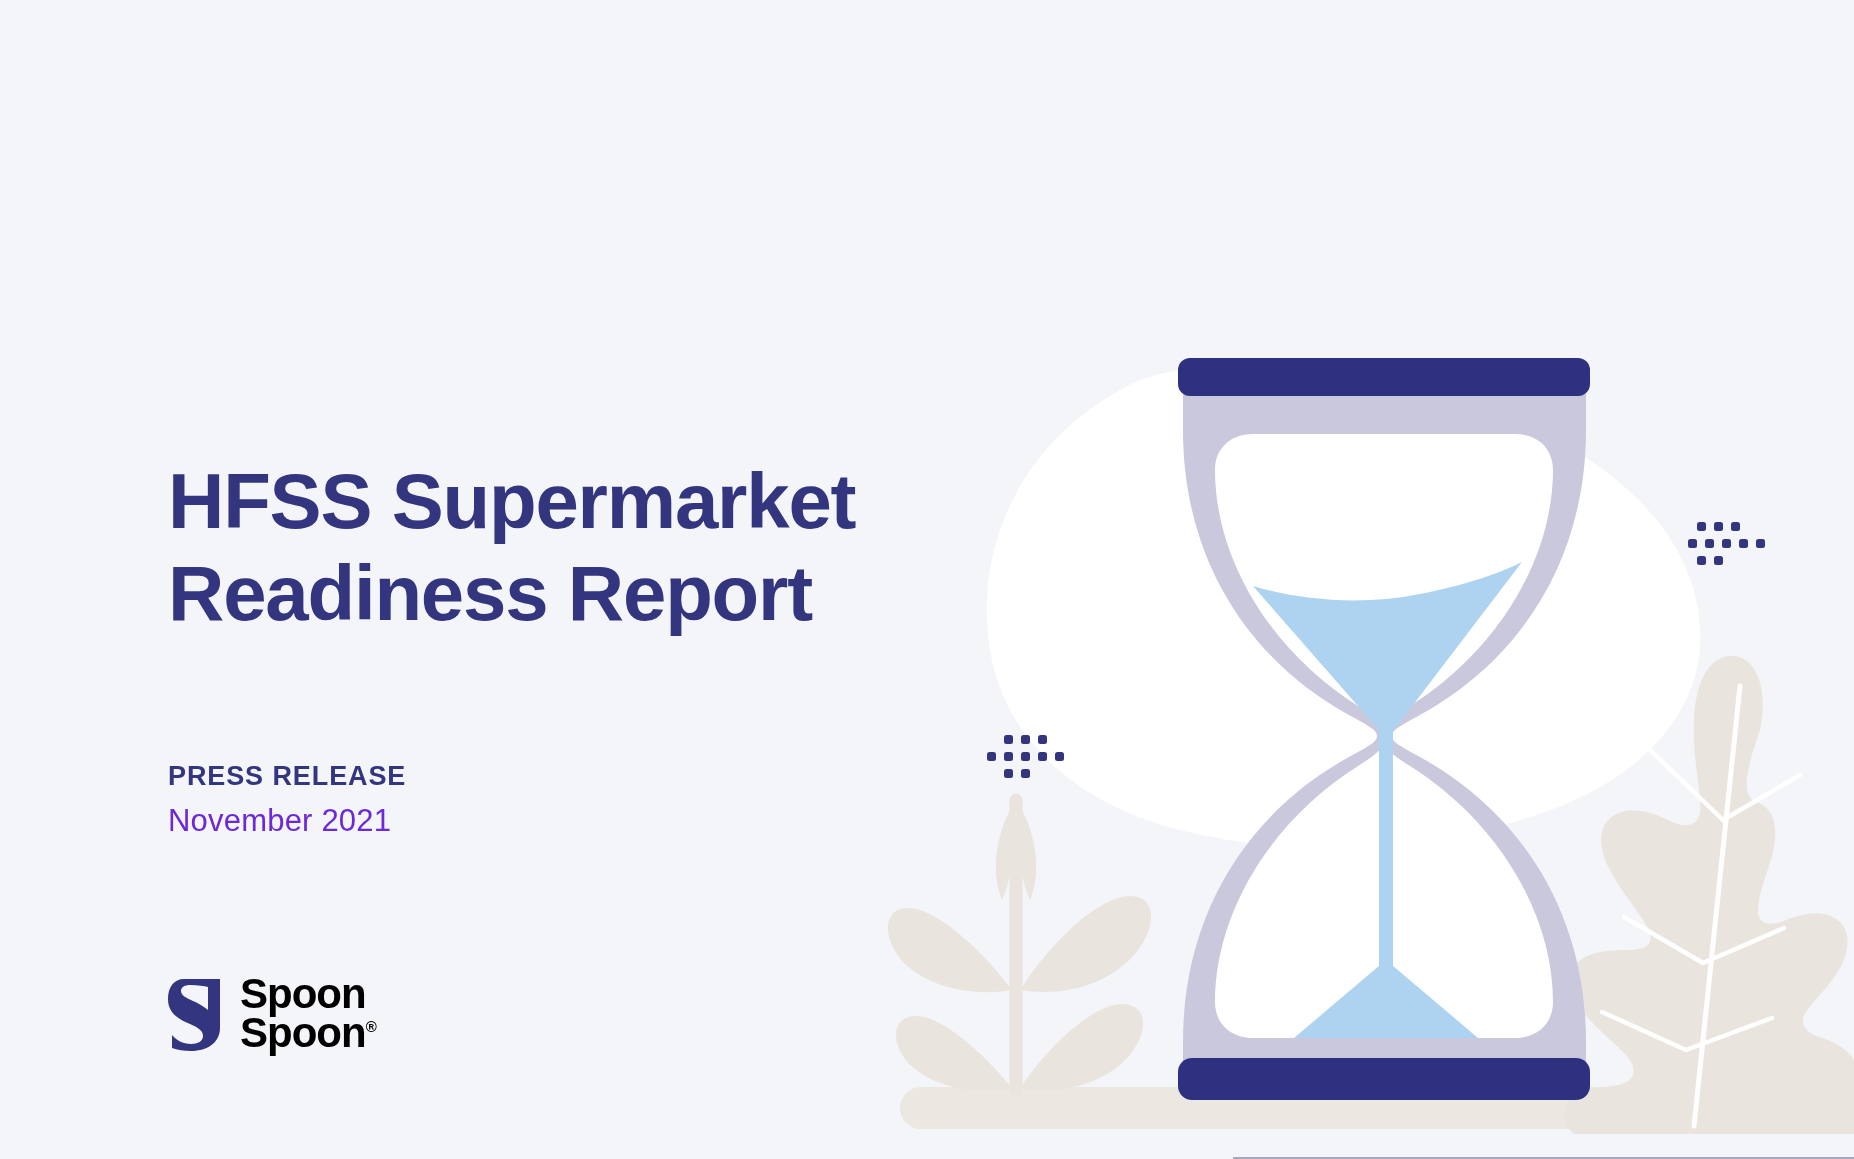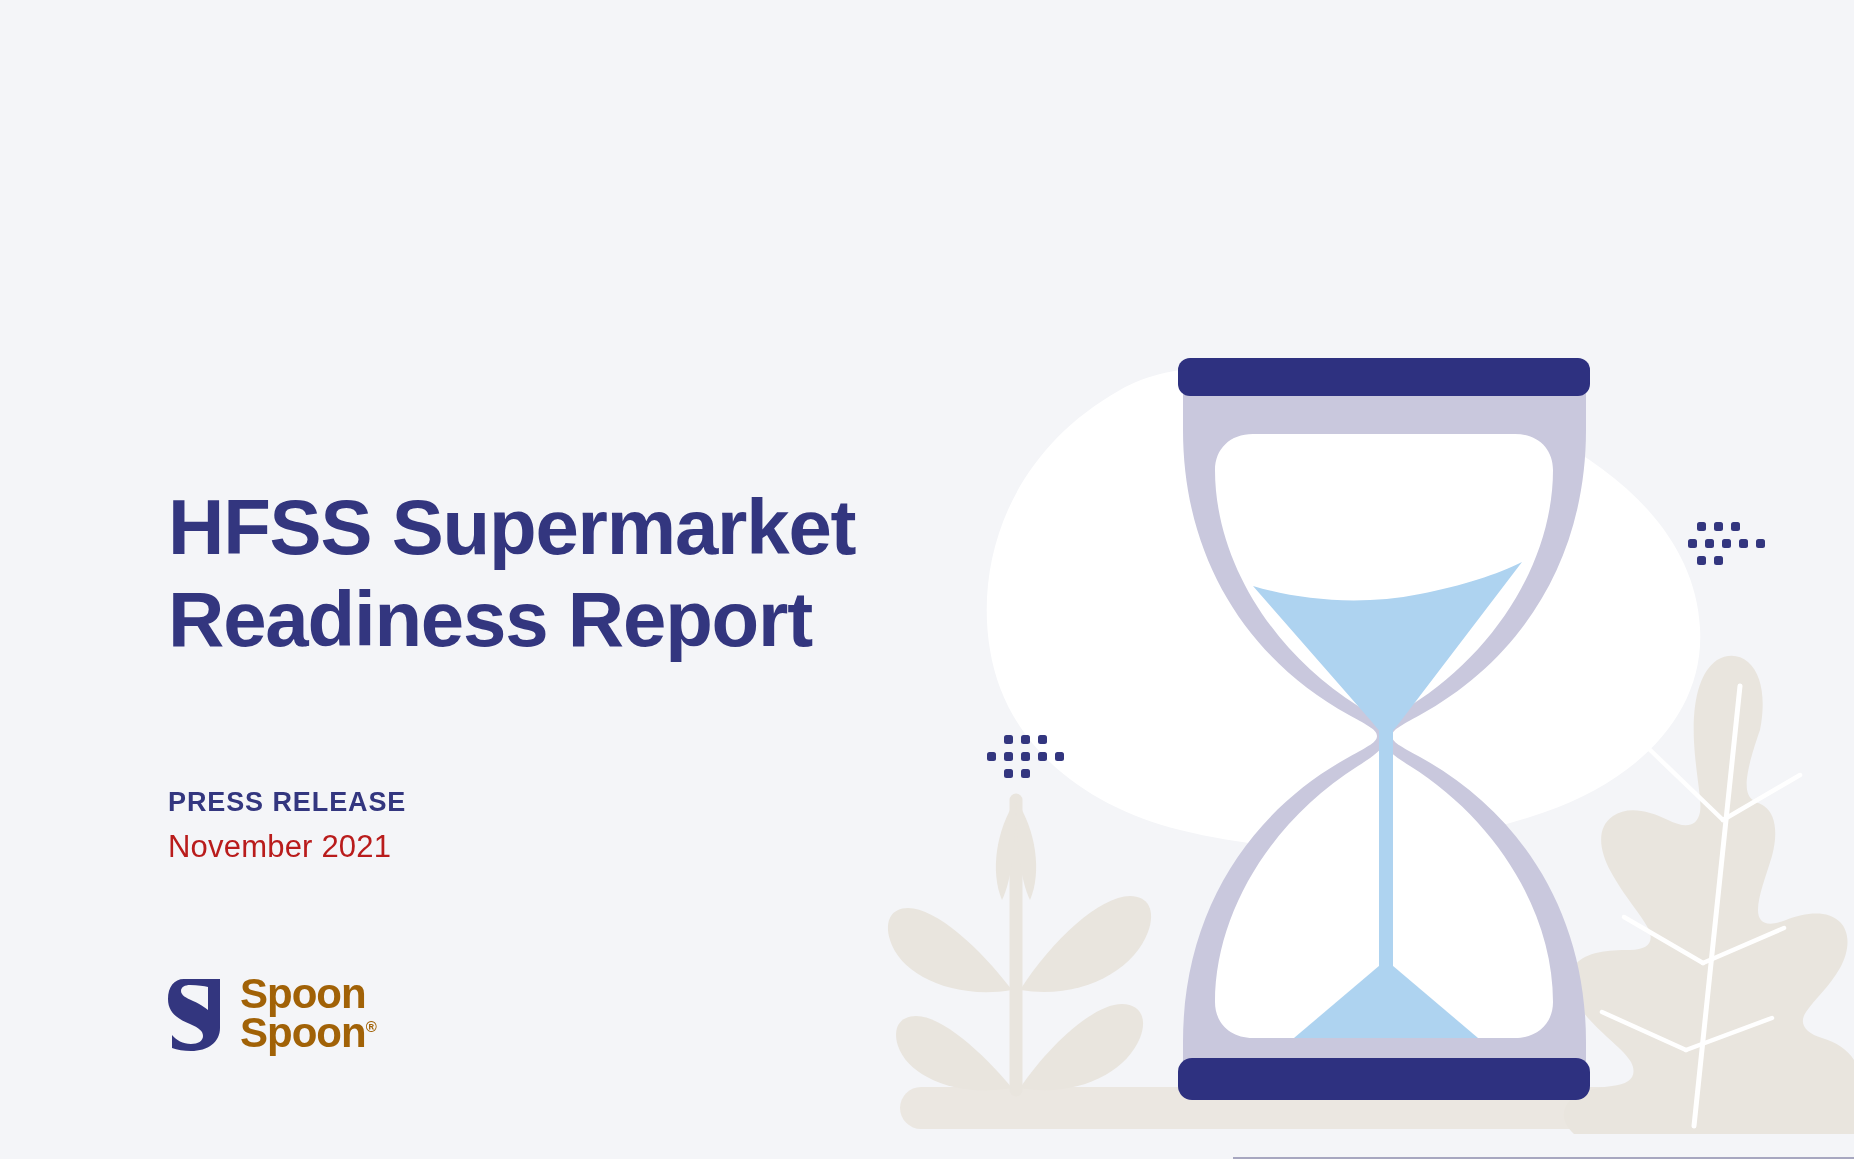--- a/index.html
+++ b/index.html
@@ -23,21 +23,21 @@
     position: absolute;
     inset: 0;
     width: 1854px;
     height: 1159px;
   }
 
   
   #text-block {
     position: absolute;
     left: 168px;
-    top: 481px;
+    top: 455px;
     width: 900px;
     z-index: 5;
   }
   #page-title {
     font-size: 78px;
     font-weight: bold;
     line-height: 1.18;
     letter-spacing: -1.2px;
     color: #33367f;
     margin: 0;
@@ -50,38 +50,38 @@
     font-size: 27px;
     font-weight: bold;
     letter-spacing: 0.9px;
     color: #33367f;
     line-height: 1.45;
   }
   #date-line {
     font-size: 31px;
     font-weight: normal;
     letter-spacing: 0.2px;
-    color: #b91c1c;
+    color: #6d28d9;
     line-height: 1.5;
     margin-top: 2px;
   }
 
   
   #logo {
     position: absolute;
     left: 168px;
     top: 975px;
     display: flex;
     align-items: center;
     z-index: 6;
   }
   #logo-wordmark {
     margin-left: 10px;
     line-height: 0.92;
-    color: #a16207;
+    color: #000000;
     font-weight: bold;
     font-size: 42px;
     letter-spacing: -1px;
   }
   #logo-wordmark .reg {
     font-size: 15px;
     vertical-align: super;
     letter-spacing: 0;
   }
   .wm-line { display: block; }

